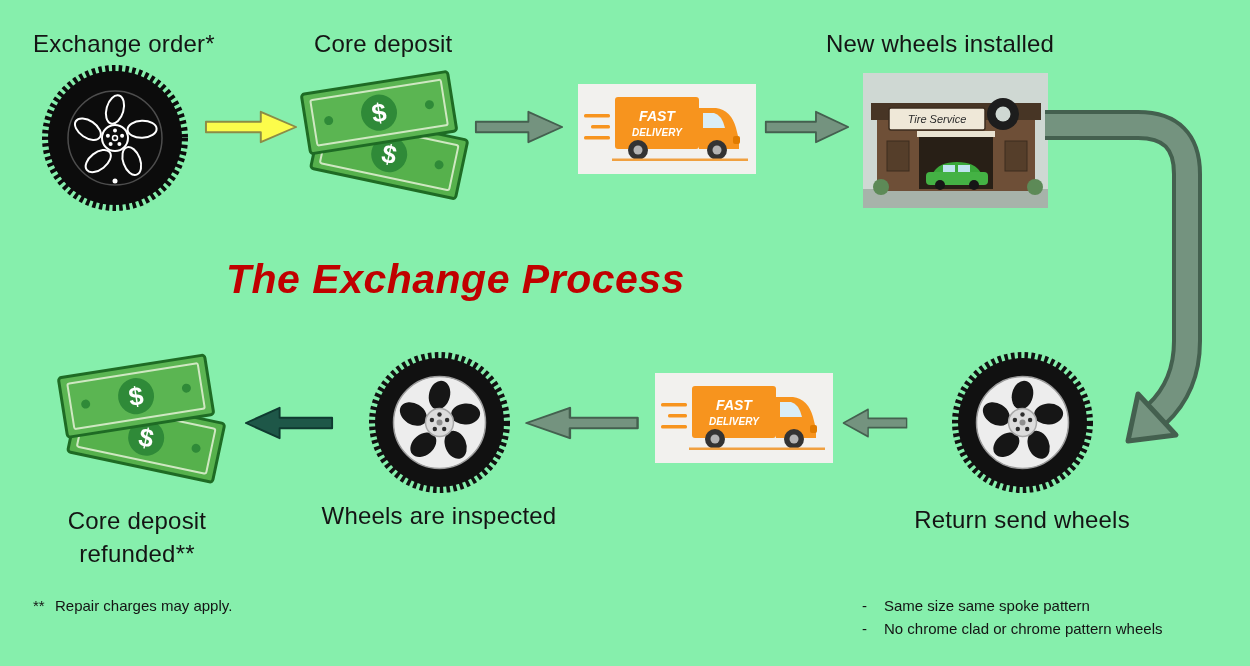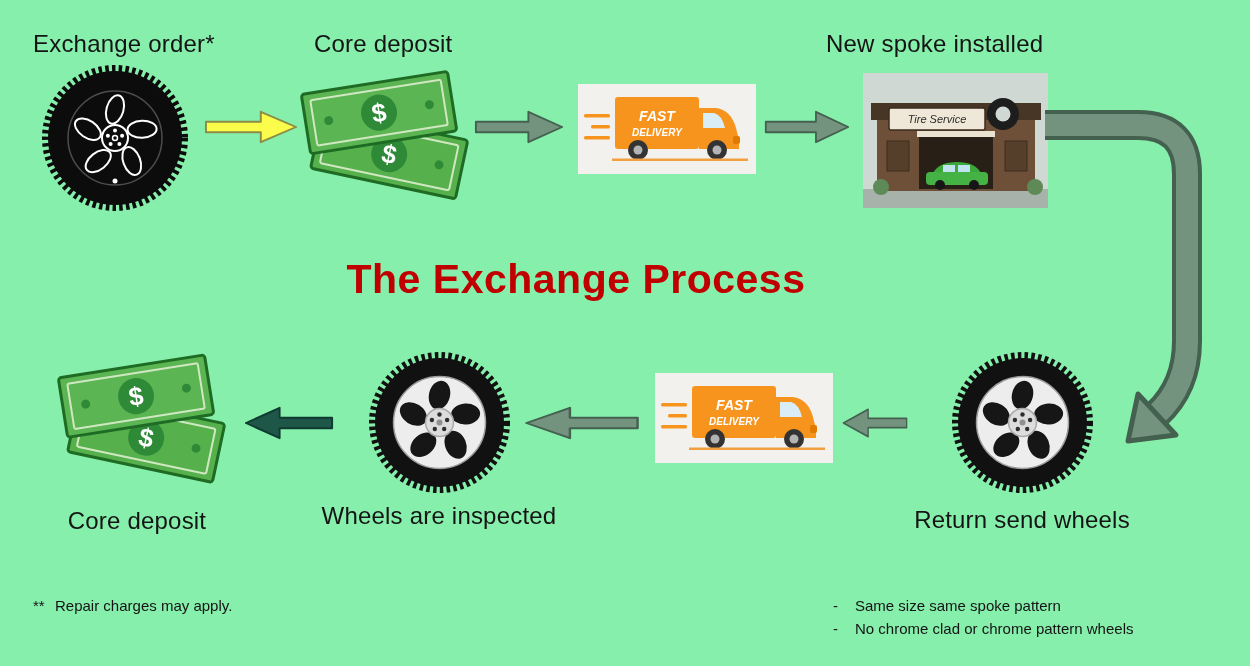--- a/index.html
+++ b/index.html
@@ -2,21 +2,21 @@
 <html><head>
 <meta charset="utf-8">
 <style>
   * { margin: 0; padding: 0; box-sizing: border-box; }
   html, body { background: #ffffff; }
   body { font-family: "Liberation Sans", sans-serif; color: #121212; }
   .canvas { position: relative; width: 1250px; height: 666px; background: #86efac; overflow: hidden; padding-left: 8px; }
   .abs { position: absolute; }
   .step-label { font-size: 24px; color: #141414; letter-spacing: 0.2px; white-space: nowrap; }
   .centered { text-align: center; white-space: normal; }
-  .title { font-size: 41px; font-weight: 700; color: #C00000; text-align: center; letter-spacing: 0.5px; }
+  .title { font-size: 41px; font-weight: 700; color: #C00000; text-align: left; letter-spacing: 0.5px; font-style: italic; }
   .two-line { line-height: 33px; }
   .footnotes { font-size: 15px; color: #141414; line-height: 23px; }
   .footnote-line { white-space: nowrap; }
   .fmark { display: inline-block; width: 22px; }
   svg { display: block; }
   svg text { font-family: "Liberation Sans", sans-serif; }
 </style>
 </head>
 <body>
 
@@ -103,21 +103,21 @@
       <circle cx="60" cy="66" r="4.5" fill="#b3b3b3"></circle>
     <circle cx="139" cy="66" r="10" fill="#333333"></circle>
       <circle cx="139" cy="66" r="4.5" fill="#b3b3b3"></circle>
     <rect x="34" y="74.5" width="136" height="2.5" fill="#f0a040"></rect>
   </svg>
 
   <svg class="abs" style="left:764px; top:108px;" width="86" height="38" viewBox="0 0 96 40" preserveAspectRatio="none">
     <polygon points="2,14.5 58,14.5 58,4 94,20 58,36 58,25.5 2,25.5" fill="#74937F" stroke="#44604F" stroke-width="2" stroke-linejoin="round"></polygon>
   </svg>
 
-  <div class="abs step-label" style="left:826px; top:30px;">New spoke installed</div>
+  <div class="abs step-label" style="left:826px; top:30px;">New wheels installed</div>
 
   <svg class="abs" style="left:863px; top:73px;" width="185" height="135" viewBox="0 0 185 135">
     <rect width="185" height="135" fill="#cfd8d3"></rect>
     <rect x="0" y="116" width="185" height="19" fill="#a7b3aa"></rect>
     <rect x="14" y="44" width="158" height="74" fill="#6e4f37"></rect>
     <rect x="8" y="30" width="170" height="17" fill="#473525"></rect>
     <rect x="26" y="35" width="96" height="22" rx="2" fill="#efe8d8" stroke="#3c2d1f" stroke-width="1.5"></rect>
     <text x="74" y="50" font-size="11" font-style="italic" fill="#2b2b2b" text-anchor="middle">Tire Service</text>
     <circle cx="140" cy="41" r="16" fill="#1d1d1d"></circle>
     <circle cx="140" cy="41" r="7.5" fill="#cfd8d3"></circle>
@@ -261,29 +261,30 @@
         <circle cx="137" cy="52" r="4.5" fill="#2f8a38"></circle>
     </g>
   </svg>
 
   <div class="abs step-label centered" style="left:897px; top:506px; width:250px;">Return send wheels</div>
 
   <div class="abs step-label centered" style="left:313px; top:502px; width:252px;">Wheels are inspected</div>
 
   <div class="abs step-label centered two-line" style="left:30px; top:504px; width:214px;">
     <div>Core deposit</div>
+    <div>refunded**</div>
   </div>
 
   <div class="abs footnotes" style="left:33px; top:594px;">
     <div class="footnote-line">
       <span class="fmark">**</span><span>Repair charges may apply.</span>
     </div>
   </div>
 
-  <div class="abs footnotes" style="left:833px; top:594px;">
+  <div class="abs footnotes" style="left:862px; top:594px;">
     <div class="footnote-line">
       <span class="fmark">-</span><span>Same size same spoke pattern</span>
     </div>
     <div class="footnote-line">
       <span class="fmark">-</span><span>No chrome clad or chrome pattern wheels</span>
     </div>
   </div>
 
 </div>
 

